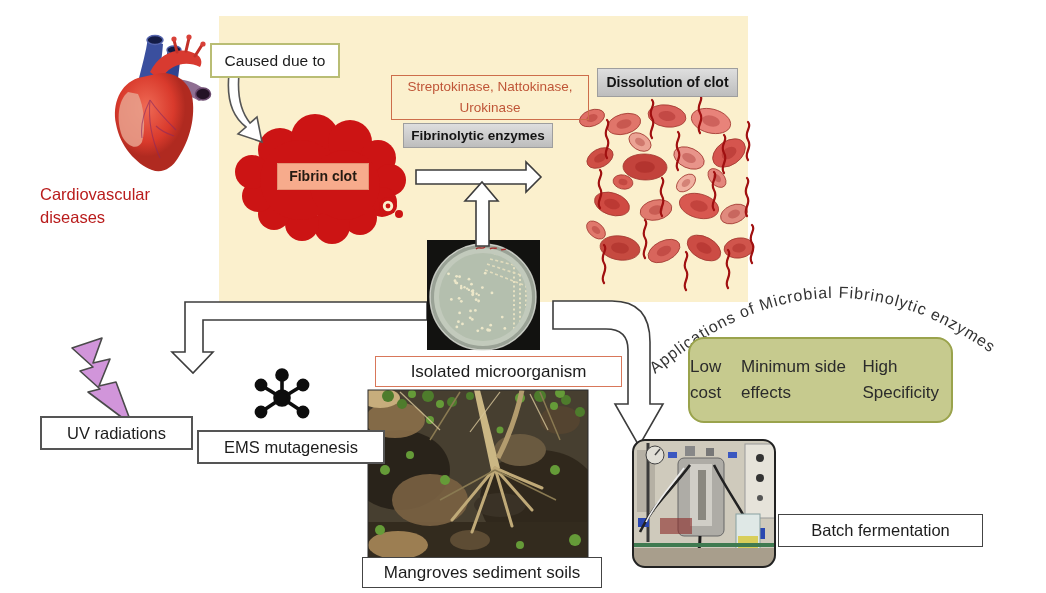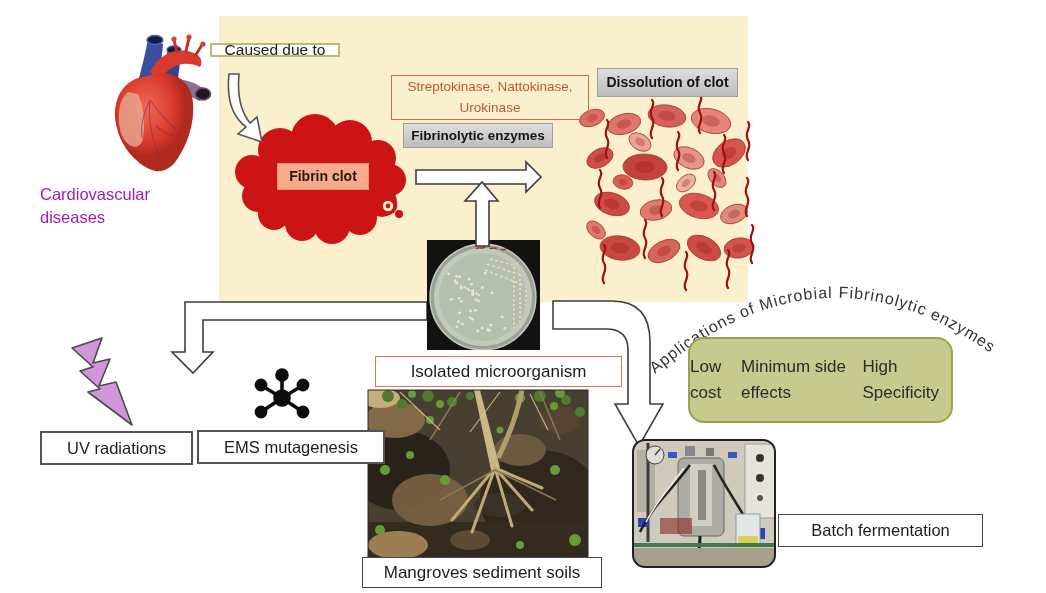--- a/index.html
+++ b/index.html
@@ -10,41 +10,41 @@
   .panel{
     position:absolute;left:219px;top:16px;width:529px;height:286px;
     background:#fbf0cd;
   }
   svg.gfx{position:absolute;left:0;top:0;width:1046px;height:593px;}
   .lbl{
     position:absolute;box-sizing:border-box;display:flex;align-items:center;justify-content:center;
     background:#ffffff;border:1.6px solid #4a4a4a;color:#1c1c1c;font-size:16px;line-height:1.15;
     text-align:center;white-space:nowrap;
   }
-  .lbl-caused{left:210px;top:43px;width:130px;height:14px;border:2px solid #b9bd74;font-size:15.5px;}
+  .lbl-caused{left:210px;top:43px;width:130px;height:35px;border:2px solid #b9bd74;font-size:15.5px;}
   .txt-cardio{
-    position:absolute;left:40px;top:183px;width:150px;color:#a21caf;font-size:16.5px;line-height:1.4;
+    position:absolute;left:40px;top:183px;width:150px;color:#b91c1c;font-size:16.5px;line-height:1.4;
     text-align:left;white-space:normal;
   }
   .lbl-fibrinclot{
     left:277px;top:163px;width:92px;height:27px;background:#f7ab8c;border:1.5px solid #e49274;
     font-weight:bold;font-size:14px;color:#241a12;
   }
   .lbl-enzymes{
     left:391px;top:75px;width:198px;height:45px;background:transparent;border:1.5px solid #cd6d4a;
     color:#bf5537;font-size:13.5px;white-space:normal;line-height:1.5;padding:1px 6px;
   }
   .lbl-graybox{
     background:linear-gradient(#dedede,#bdbdbd);border:1px solid #9e9e9e;
     font-weight:bold;color:#141414;
   }
   .lbl-fibrinolytic{left:403px;top:123px;width:150px;height:25px;font-size:13.5px;}
   .lbl-dissolution{left:597px;top:68px;width:141px;height:29px;font-size:14px;}
   .lbl-isolated{left:375px;top:356px;width:247px;height:31px;border:1.5px solid #d8775a;font-size:17px;}
-  .lbl-uv{left:40px;top:431px;width:153px;height:34px;border:2px solid #555;font-size:16.5px;}
+  .lbl-uv{left:40px;top:416px;width:153px;height:34px;border:2px solid #555;font-size:16.5px;}
   .lbl-ems{left:197px;top:430px;width:188px;height:34px;border:2px solid #555;font-size:16.5px;}
   .lbl-mangrove{left:362px;top:557px;width:240px;height:31px;border:1.5px solid #444;font-size:17px;}
   .lbl-batch{left:778px;top:514px;width:205px;height:33px;border:1.5px solid #444;font-size:16.5px;}
   .greenbox{
     position:absolute;left:688px;top:337px;width:265px;height:86px;box-sizing:border-box;
     background:#c6ca8e;border:2px solid #9aa34c;border-radius:16px;
     display:flex;flex-direction:row;align-items:center;justify-content:center;
     color:#2b2b2b;font-size:17px;line-height:26px;
   }
 </style>

